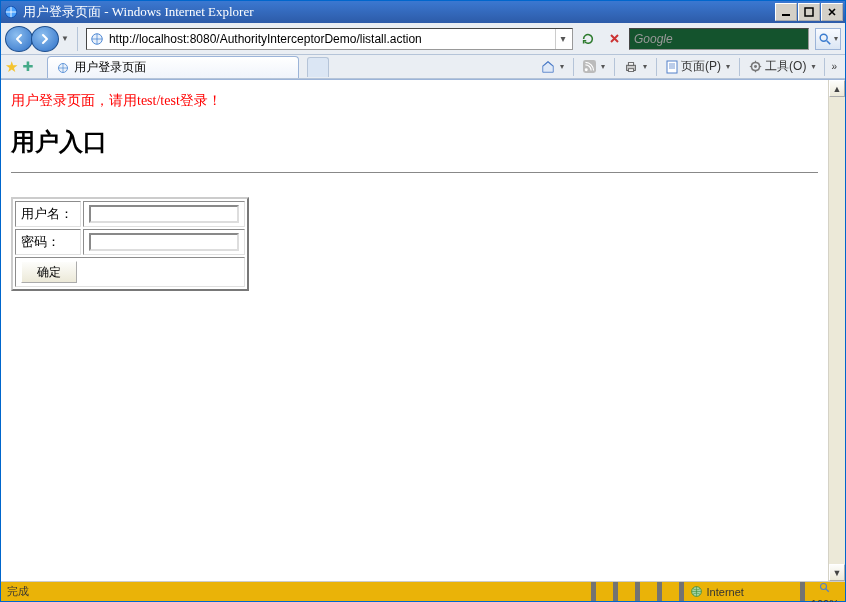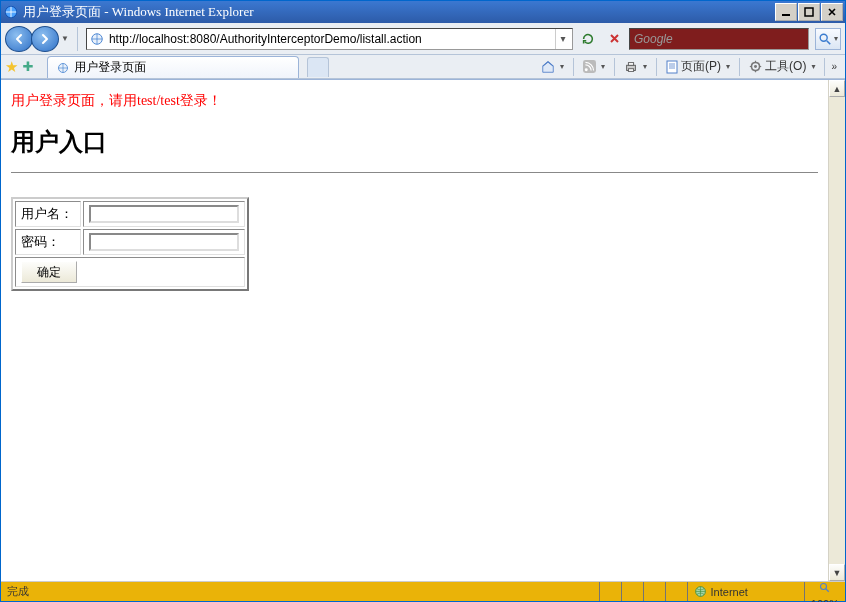--- a/index.html
+++ b/index.html
@@ -13,21 +13,21 @@
   .navbar { background: #eaeef3; height: 32px; display: flex; align-items: center; padding: 0 4px; border-bottom: 1px solid #b5c4d8; gap: 4px; }
   .nav-btn { width: 28px; height: 26px; border-radius: 50%; background: radial-gradient(circle at 40% 35%, #8dbff0, #2e70c7); border: 1px solid #1c4e8e; display: inline-flex; align-items: center; justify-content: center; color: #fff; font-size: 14px; }
   .nav-group { display: flex; align-items: center; }
   .nav-sep { width: 1px; height: 24px; background: #b5c4d8; margin: 0 4px; }
   .addr-wrap { flex: 1; display: flex; align-items: center; height: 22px; }
   .addr { flex: 1; height: 22px; border: 1px inset #999; background: #fff; display: flex; align-items: center; padding: 0 2px; }
   .addr .page-ico { width: 16px; height: 16px; margin-right: 4px; display: inline-flex; align-items: center; justify-content: center; }
   .addr input { border: none; outline: none; flex: 1; font-size: 12px; font-family: Tahoma, Arial; }
   .addr .dd { width: 15px; height: 20px; display: inline-flex; align-items: center; justify-content: center; color: #555; font-size: 10px; border-left: 1px solid #ccc; margin-left: 2px; }
   .tb-btn { width: 22px; height: 22px; border: 1px solid transparent; display: inline-flex; align-items: center; justify-content: center; font-size: 13px; color: #444; }
-  .searchbox { width: 180px; height: 22px; border: 1px inset #999; background: #7f1d1d; display: flex; align-items: center; padding: 0 4px; color: #999; font-style: italic; }
+  .searchbox { width: 180px; height: 22px; border: 1px inset #999; background: #14532d; display: flex; align-items: center; padding: 0 4px; color: #999; font-style: italic; }
   .go-btn { width: 26px; height: 22px; background: linear-gradient(#f8faff,#dbe6f4); border: 1px solid #9cb4d8; display: inline-flex; align-items: center; justify-content: center; margin-left: 2px; }
   .favbar { background: #eaeef3; height: 24px; display: flex; align-items: center; padding: 2px 4px; border-bottom: 1px solid #b5c4d8; gap: 4px; }
   .favbar .star { color: #f4c430; font-size: 15px; }
   .favbar .plus { color: #4a8; font-size: 13px; }
   .tab { height: 22px; background: linear-gradient(#ffffff,#f0f4fb); border: 1px solid #9cb4d8; border-bottom: none; display: inline-flex; align-items: center; padding: 0 8px; gap: 4px; font-size: 12px; border-radius: 4px 4px 0 0; margin-bottom: -1px;}
   .tab .page-ico2 { width: 14px; height: 14px; display: inline-flex; align-items: center; justify-content: center; }
   .tab-empty { width: 22px; height: 20px; border: 1px solid #b5c4d8; border-bottom: none; background: #dbe6f4; margin-left: 4px; border-radius: 3px 3px 0 0;}
   .cmdbar { margin-left: auto; display: flex; align-items: center; gap: 2px; height: 26px; padding-right: 2px; }
   .cmd-btn { height: 20px; padding: 0 4px; display: inline-flex; align-items: center; gap: 3px; border: 1px solid transparent; font-size: 12px; color: #333; }
   .cmd-sep { width: 1px; height: 18px; background: #b5c4d8; margin: 0 2px; }
@@ -40,21 +40,21 @@
   .scroll-track { flex: 1; }
   .errmsg { color: #ff0000; font-size: 14px; font-family: SimSun; margin: 6px 0 12px 0; }
   .heading { font-size: 24px; font-weight: bold; font-family: SimSun; margin: 16px 0 14px 0; }
   hr { border: none; border-top: 1px solid #888; margin: 0 0 24px 0; }
   .form-table { border: 2px outset #ccc; border-spacing: 2px; background: #fff; font-size: 13px; font-family: SimSun; }
   .form-table td { border: 1px inset #e0e0e0; padding: 3px 5px; }
   .form-table .lbl { width: 66px; }
   .form-table input[type=text], .form-table input[type=password] { width: 150px; height: 18px; border: 2px inset #ddd; background: #fff; font-size: 12px; }
   .submit-btn { width: 56px; height: 22px; background: linear-gradient(#fdfdfb,#ece9d8); border: 1px outset #fff; font-family: SimSun; font-size: 12px; }
   .statusbar { height: 20px; background: #eab308; border-top: 1px solid #ccc; display: flex; align-items: center; font-size: 11px; color: #333; }
-  .statusbar .cell { border-left: 1px solid #737373; height: 100%; display: flex; align-items: center; padding: 0 6px; }
+  .statusbar .cell { border-left: 5px solid #737373; height: 100%; display: flex; align-items: center; padding: 0 6px; }
   .statusbar .first { flex: 1; border-left: none; }
   .statusbar .smallcell { width: 22px; }
   .statusbar .internet { padding: 0 56px 0 6px; display: flex; align-items: center; gap: 4px; }
   .statusbar .zoom { display: flex; align-items: center; gap: 4px; padding: 0 6px; flex-direction: column; }
   svg { display: block; }
 </style>
 </head>
 <body>
 
 <div class="window">

